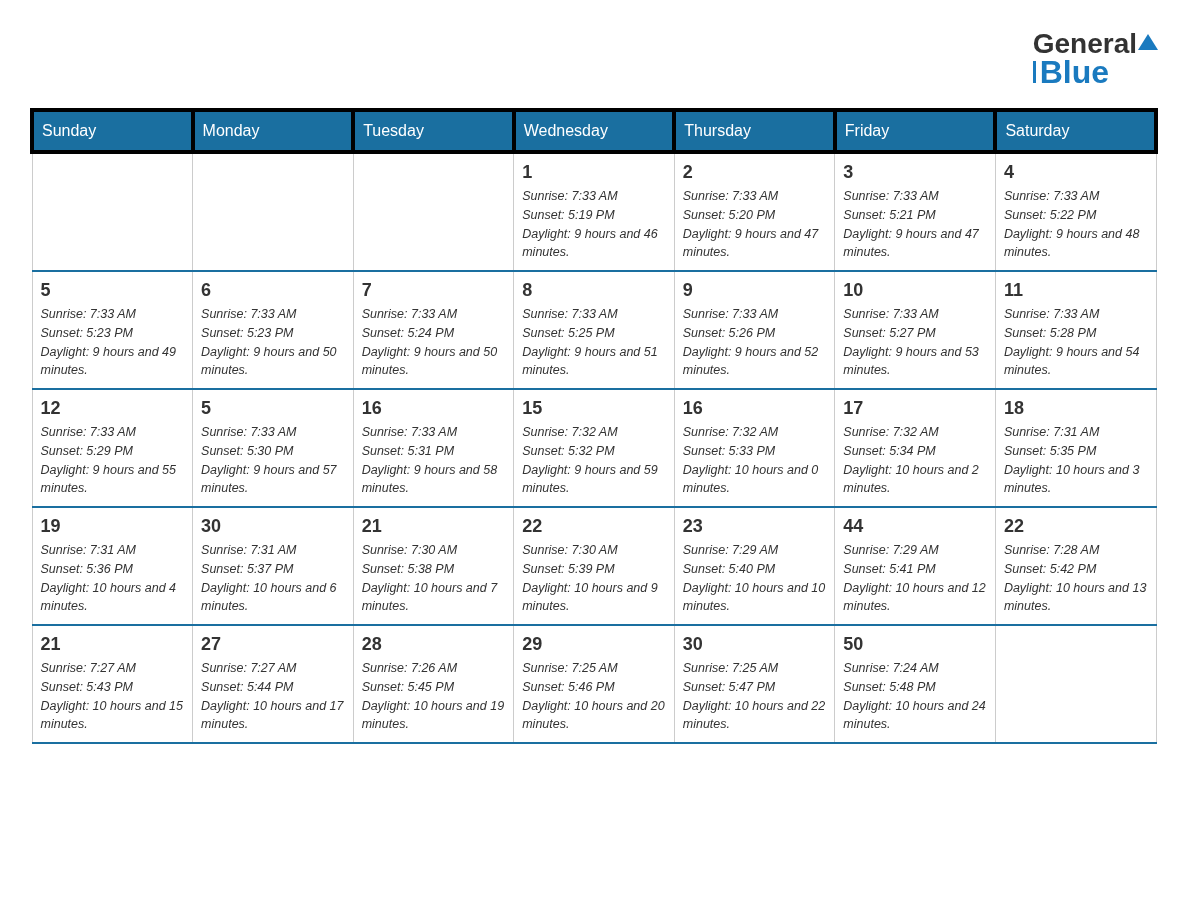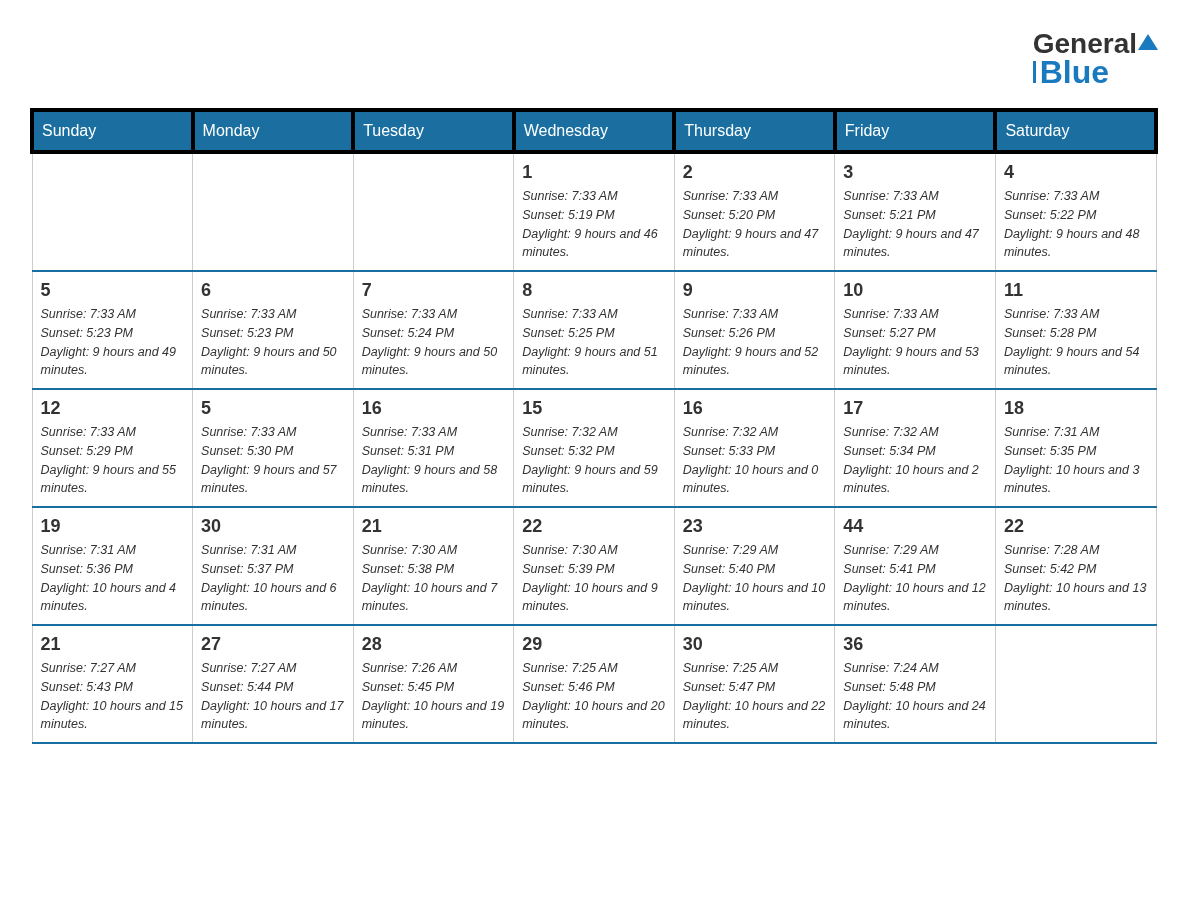--- a/index.html
+++ b/index.html
@@ -242,19 +242,19 @@
         </td>
         <td>
           <div class="day-number">29</div>
           <div class="day-info">Sunrise: 7:25 AM<br>Sunset: 5:46 PM<br>Daylight: 10 hours and 20 minutes.</div>
         </td>
         <td>
           <div class="day-number">30</div>
           <div class="day-info">Sunrise: 7:25 AM<br>Sunset: 5:47 PM<br>Daylight: 10 hours and 22 minutes.</div>
         </td>
         <td>
-          <div class="day-number">36</div>
+          <div class="day-number">50</div>
           <div class="day-info">Sunrise: 7:24 AM<br>Sunset: 5:48 PM<br>Daylight: 10 hours and 24 minutes.</div>
         </td>
         <td class="empty-cell"></td>
       </tr>
     </tbody>
 </table>
 
 </body></html>

